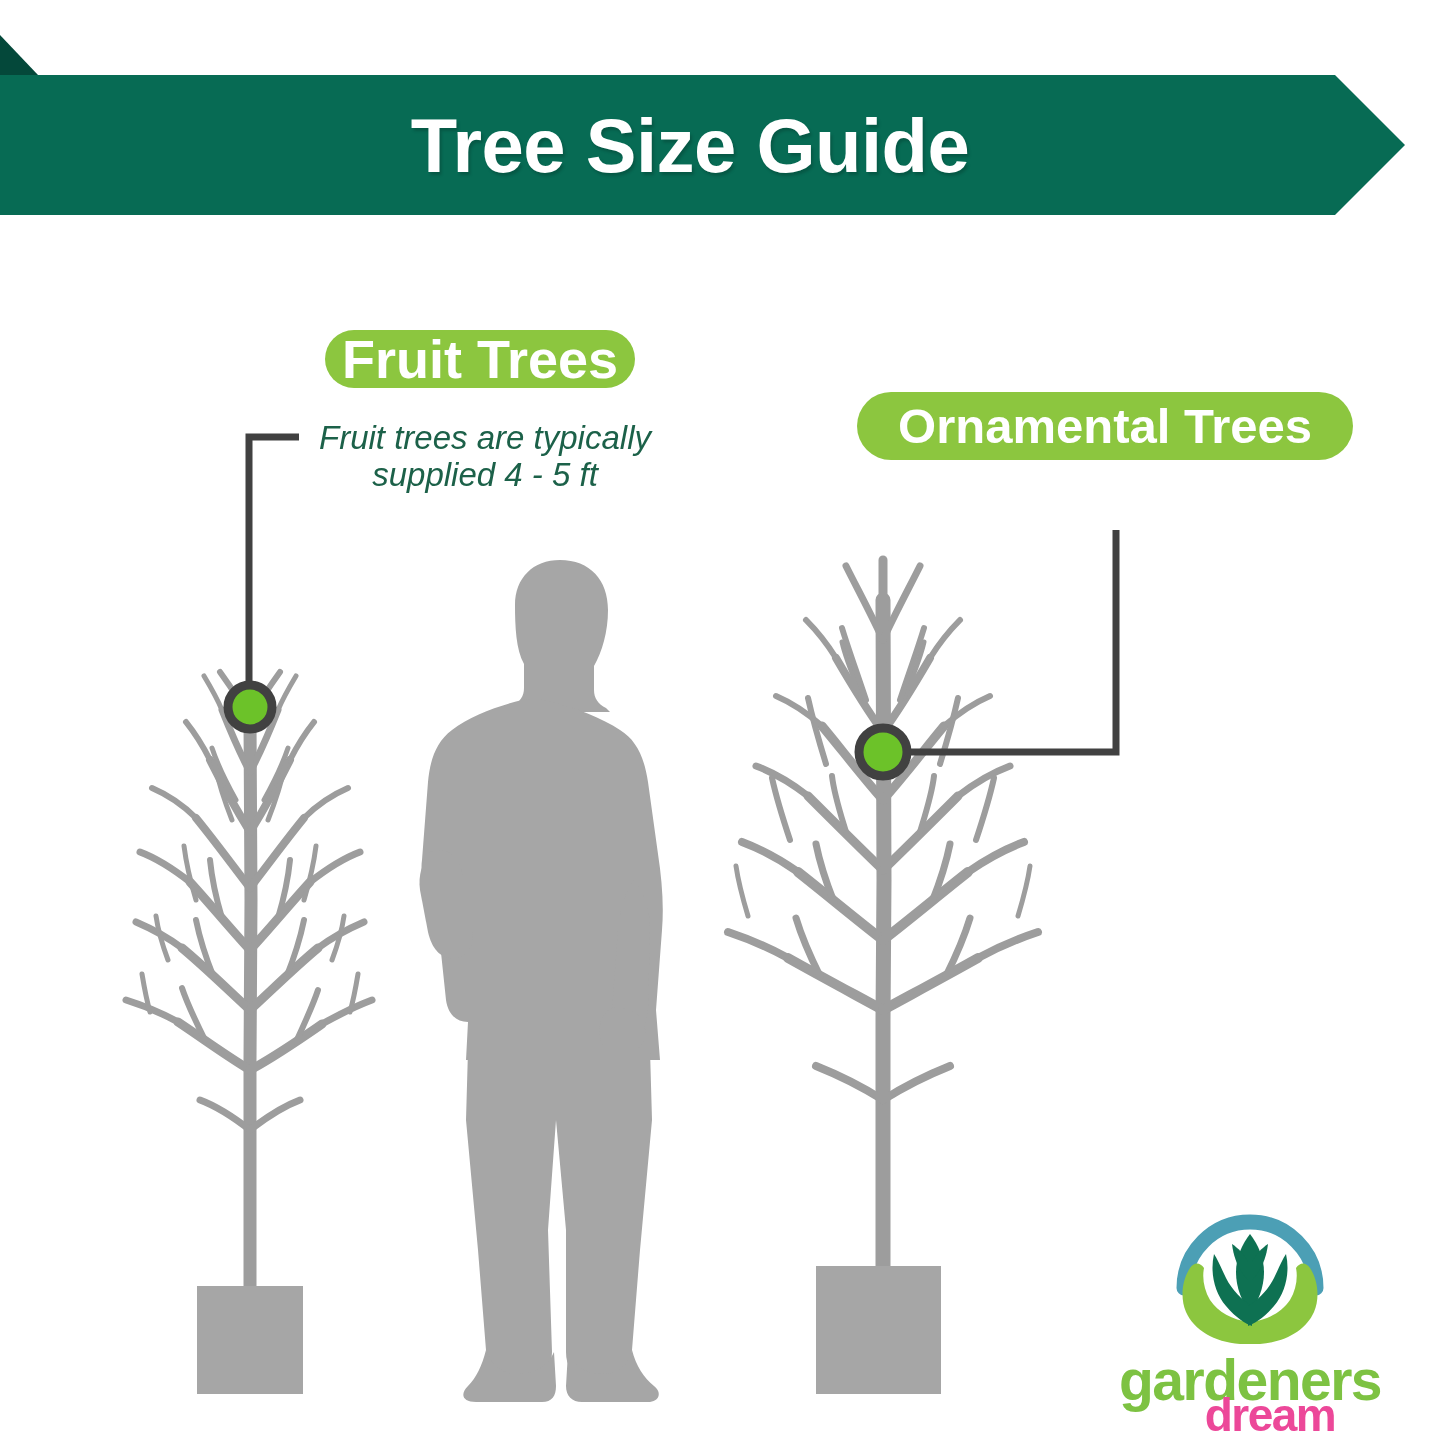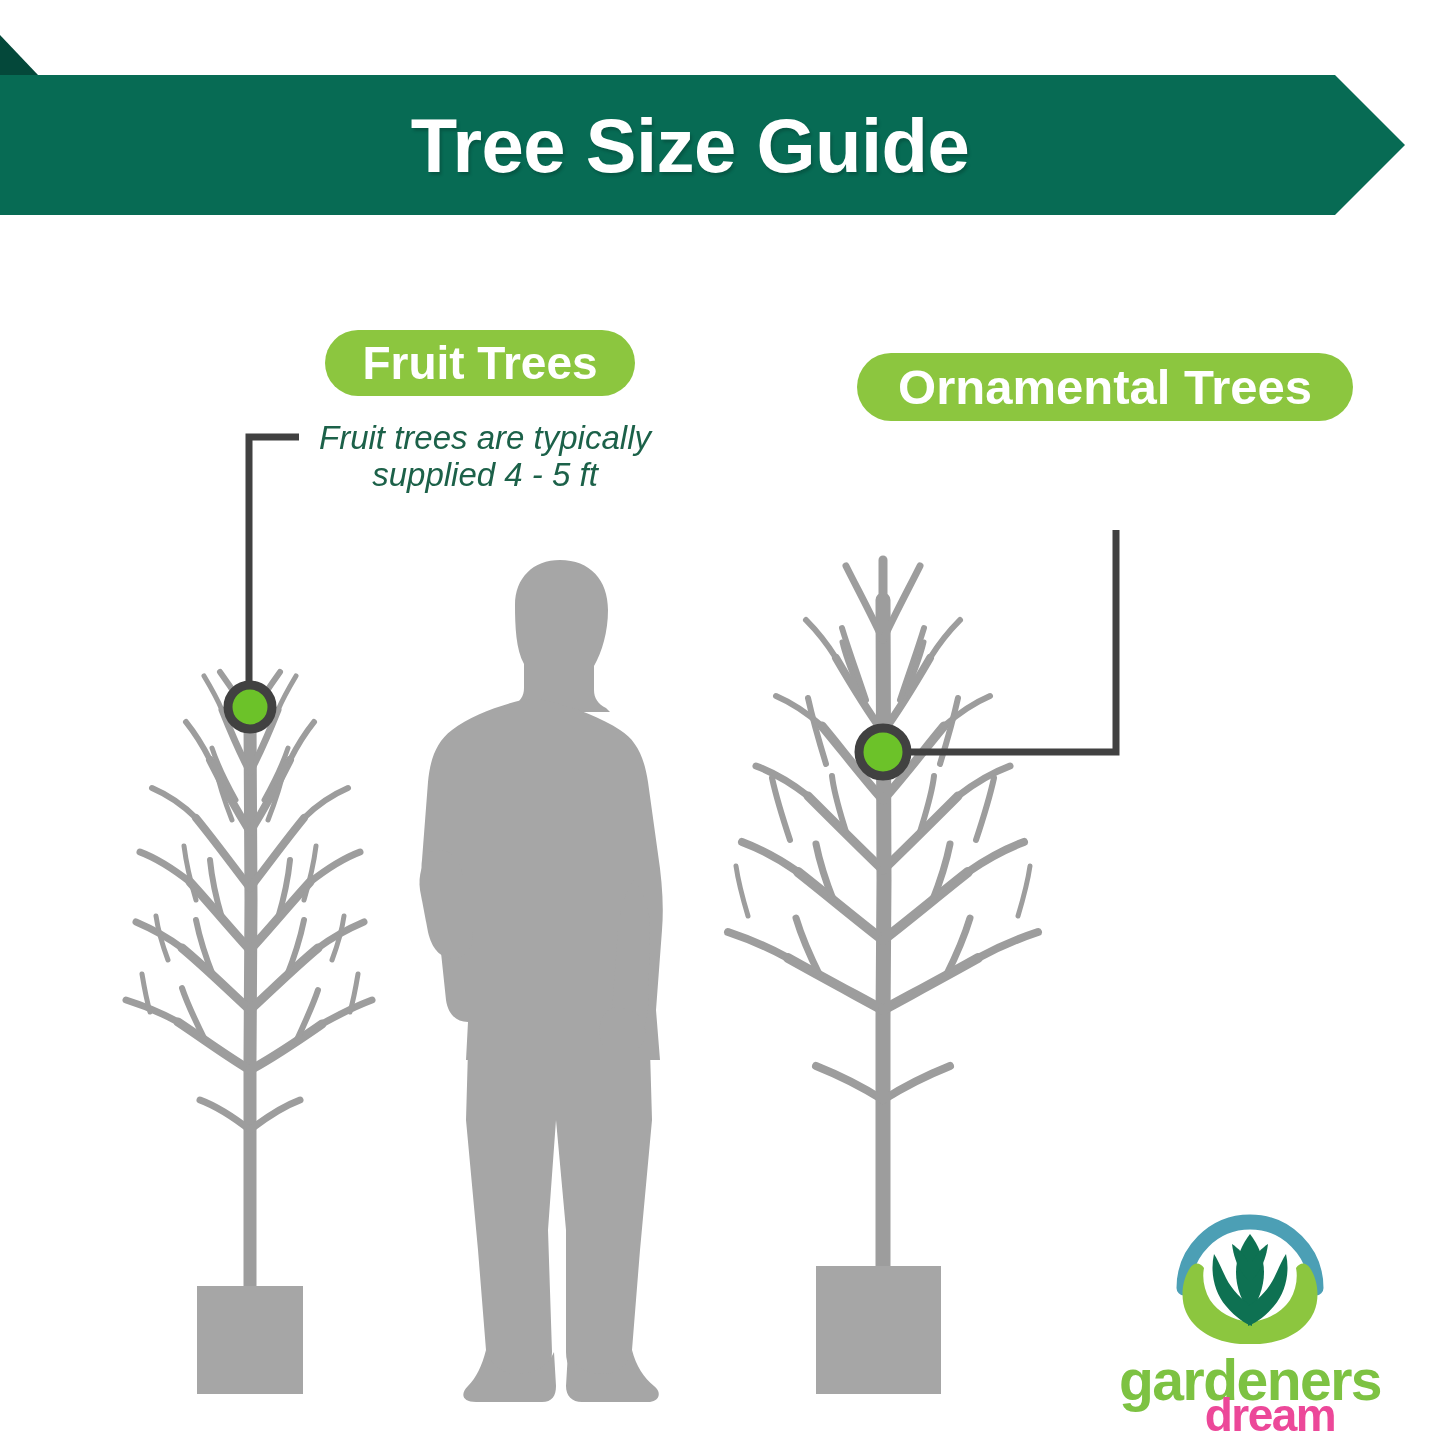--- a/index.html
+++ b/index.html
@@ -57,26 +57,26 @@
     display: flex;
     align-items: center;
     justify-content: center;
     line-height: 1;
     white-space: nowrap;
   }
   .badge-fruit {
     left: 325px;
     top: 330px;
     width: 310px;
-    height: 66px;
-    font-size: 46px;
+    height: 58px;
+    font-size: 54px;
   }
   .badge-ornamental {
     left: 857px;
-    top: 353px;
+    top: 392px;
     width: 496px;
     height: 68px;
     font-size: 49px;
   }
 
   
   .caption {
     position: absolute;
     color: #1C6149;
     font-style: italic;

